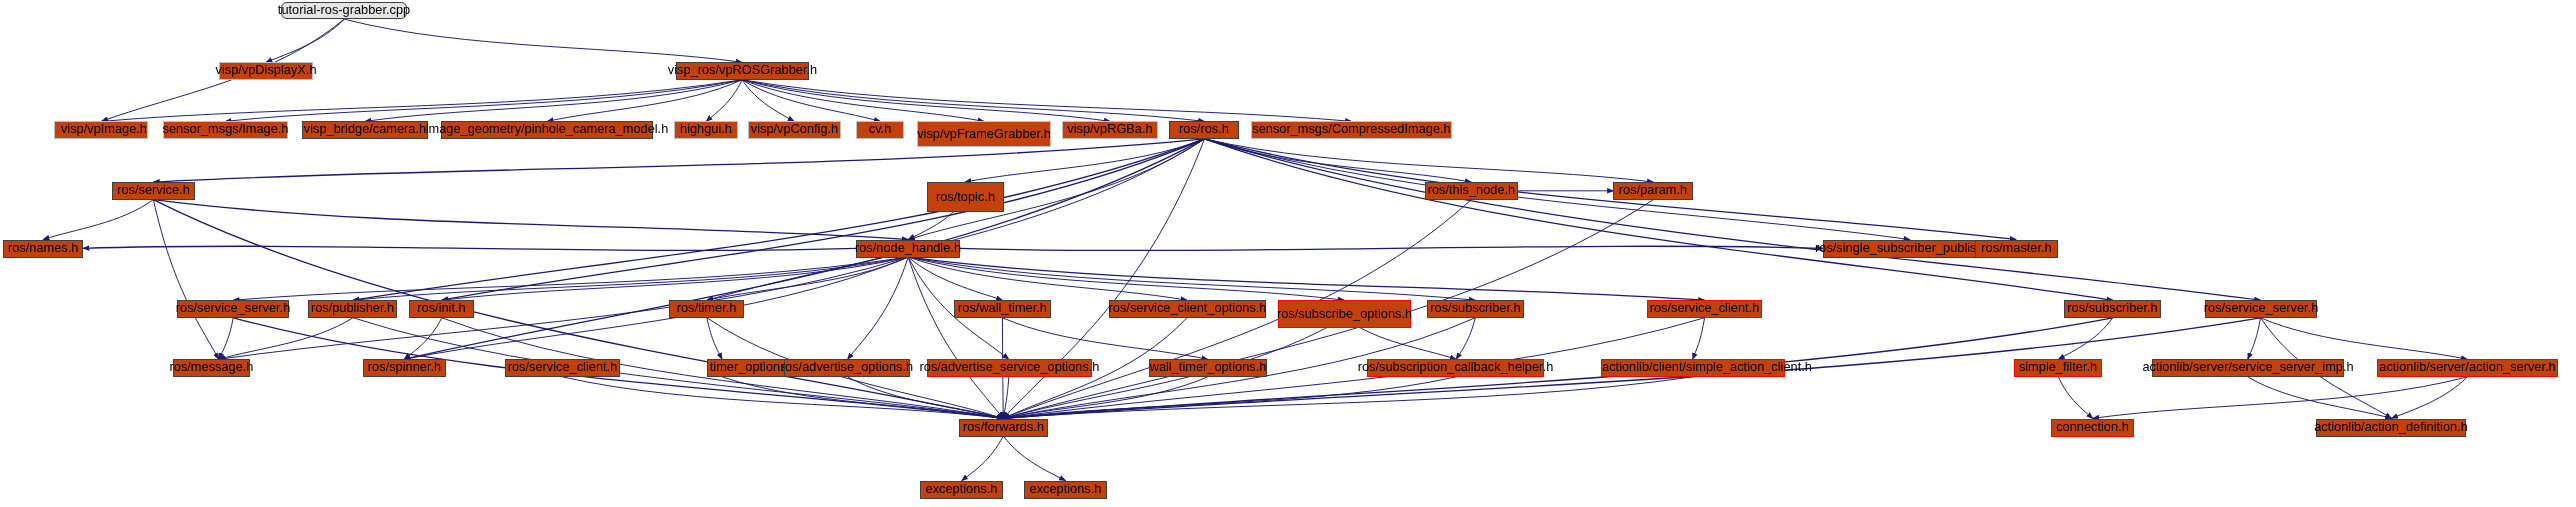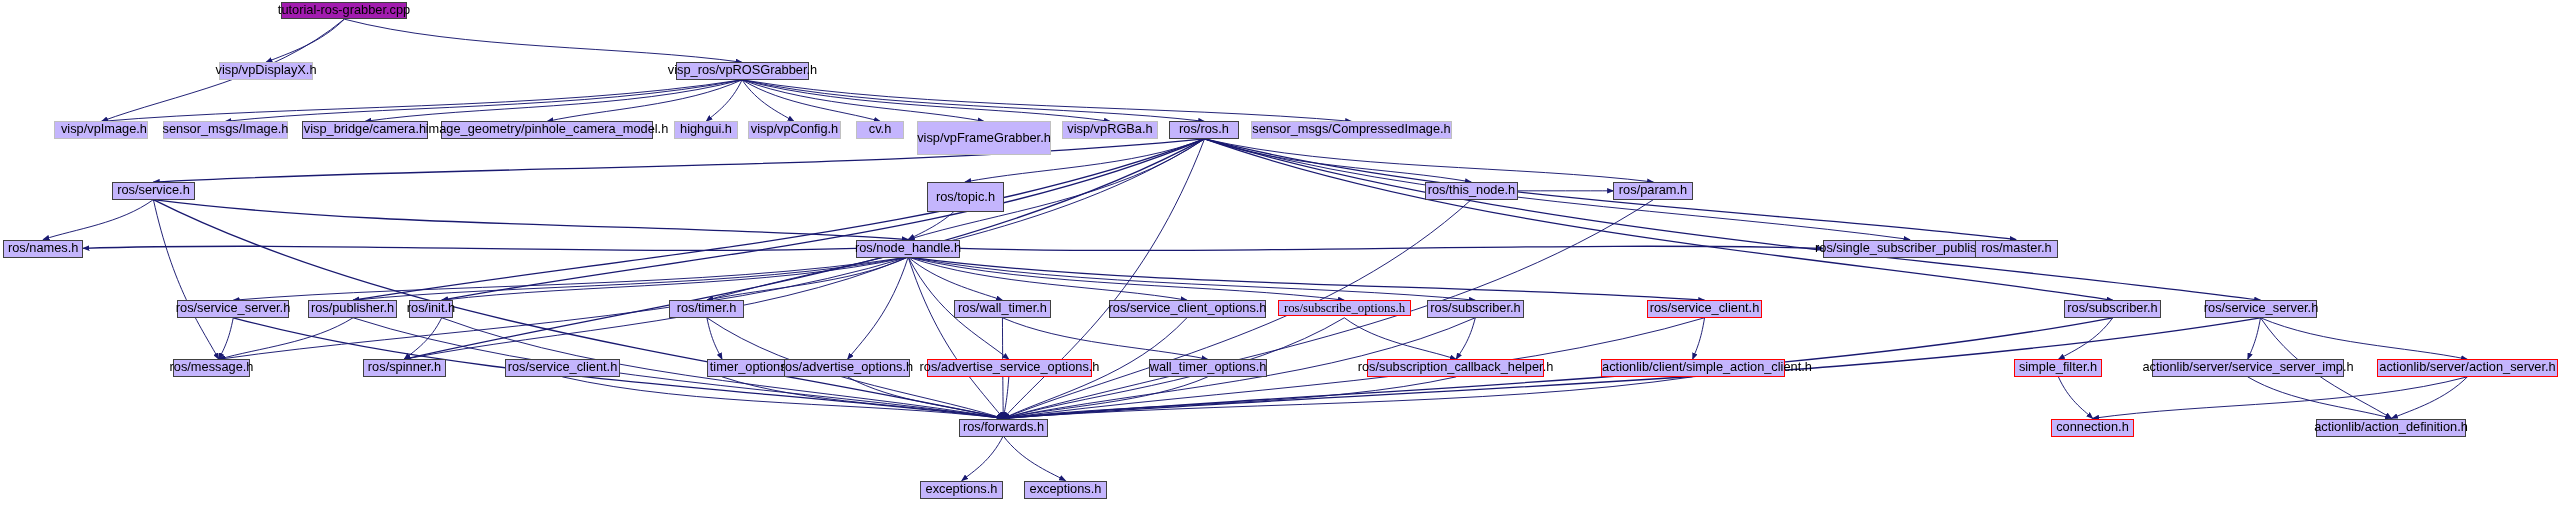--- a/index.html
+++ b/index.html
@@ -1,23 +1,23 @@
 <!DOCTYPE html>
 <html style="font-size:12.8px"><head>
 <meta charset="utf-8">
 <style>
   html,body{margin:0;padding:0;background:#ffffff;}
   #stage{position:relative;width:2576px;height:507px;background:#ffffff;
          font-family:"Liberation Sans","DejaVu Sans",sans-serif;overflow:hidden;}
   #edges{position:absolute;left:0;top:0;width:2576px;height:507px;}
   .node{position:absolute;box-sizing:border-box;display:flex;align-items:center;
-        justify-content:center;white-space:nowrap;background:#c4b5fd;
+        justify-content:center;white-space:nowrap;background:#c2410c;
         border:0.8px solid #000000;font-size:12.8px;color:#000000;line-height:1;
         letter-spacing:0px;}
-  .node.gray{background:#a21caf;border-color:#404040;}
+  .node.gray{background:#e5e5e5;border-color:#404040;border-radius:6px;}
   .node.red{border-color:#ff0000;}
   .node.light{border-color:#c0c0c0;}
   .node.dark{border-color:#404040;}
   .node span{pointer-events:none;}
 </style>
 </head>
 <body>
 
 <div id="stage">
   <svg id="edges" viewBox="0 0 3225 635" preserveAspectRatio="none" xmlns="http://www.w3.org/2000/svg">
@@ -139,21 +139,21 @@
       </div>
       <div class="node light" style="left: 674px; top: 121px; width: 64px; height: 17.6px;">
         <span>highgui.h</span>
       </div>
       <div class="node light" style="left: 748px; top: 121px; width: 93px; height: 17.6px;">
         <span>visp/vpConfig.h</span>
       </div>
       <div class="node light" style="left: 856px; top: 121px; width: 48px; height: 17.6px;">
         <span>cv.h</span>
       </div>
-      <div class="node light" style="left: 917px; top: 121px; width: 134px; height: 34px;">
+      <div class="node light" style="left: 917px; top: 121px; width: 134px; height: 26px;">
         <span>visp/vpFrameGrabber.h</span>
       </div>
       <div class="node light" style="left: 1062px; top: 121px; width: 96px; height: 17.6px;">
         <span>visp/vpRGBa.h</span>
       </div>
       <div class="node dark" style="left: 1169px; top: 121px; width: 70px; height: 17.6px;">
         <span>ros/ros.h</span>
       </div>
       <div class="node light" style="left: 1251px; top: 121px; width: 201px; height: 17.6px;">
         <span>sensor_msgs/CompressedImage.h</span>
@@ -181,33 +181,33 @@
       </div>
       <div class="node dark" style="left: 1975px; top: 240px; width: 83px; height: 17.6px;">
         <span>ros/master.h</span>
       </div>
       <div class="node dark" style="left: 177px; top: 300px; width: 112px; height: 17.6px;">
         <span>ros/service_server.h</span>
       </div>
       <div class="node dark" style="left: 308px; top: 300px; width: 89px; height: 17.6px;">
         <span>ros/publisher.h</span>
       </div>
-      <div class="node dark" style="left: 409px; top: 300px; width: 44px; height: 17.6px;">
+      <div class="node dark" style="left: 409px; top: 300px; width: 65px; height: 17.6px;">
         <span>ros/init.h</span>
       </div>
       <div class="node dark" style="left: 669px; top: 300px; width: 75px; height: 17.6px;">
         <span>ros/timer.h</span>
       </div>
       <div class="node dark" style="left: 954px; top: 300px; width: 97px; height: 17.6px;">
         <span>ros/wall_timer.h</span>
       </div>
       <div class="node dark" style="left: 1109px; top: 300px; width: 157px; height: 17.6px;">
         <span>ros/service_client_options.h</span>
       </div>
-      <div class="node red" style="left: 1278px; top: 300px; width: 133px; height: 16px; font-family: Liberation Serif, serif;">
+      <div class="node red" style="left: 1278px; top: 300px; width: 133px; height: 28px;">
         <span>ros/subscribe_options.h</span>
       </div>
       <div class="node dark" style="left: 1427px; top: 300px; width: 97px; height: 17.6px;">
         <span>ros/subscriber.h</span>
       </div>
       <div class="node red" style="left: 1647px; top: 300px; width: 115px; height: 17.6px;">
         <span>ros/service_client.h</span>
       </div>
       <div class="node dark" style="left: 2064px; top: 300px; width: 97px; height: 17.6px;">
         <span>ros/subscriber.h</span>

